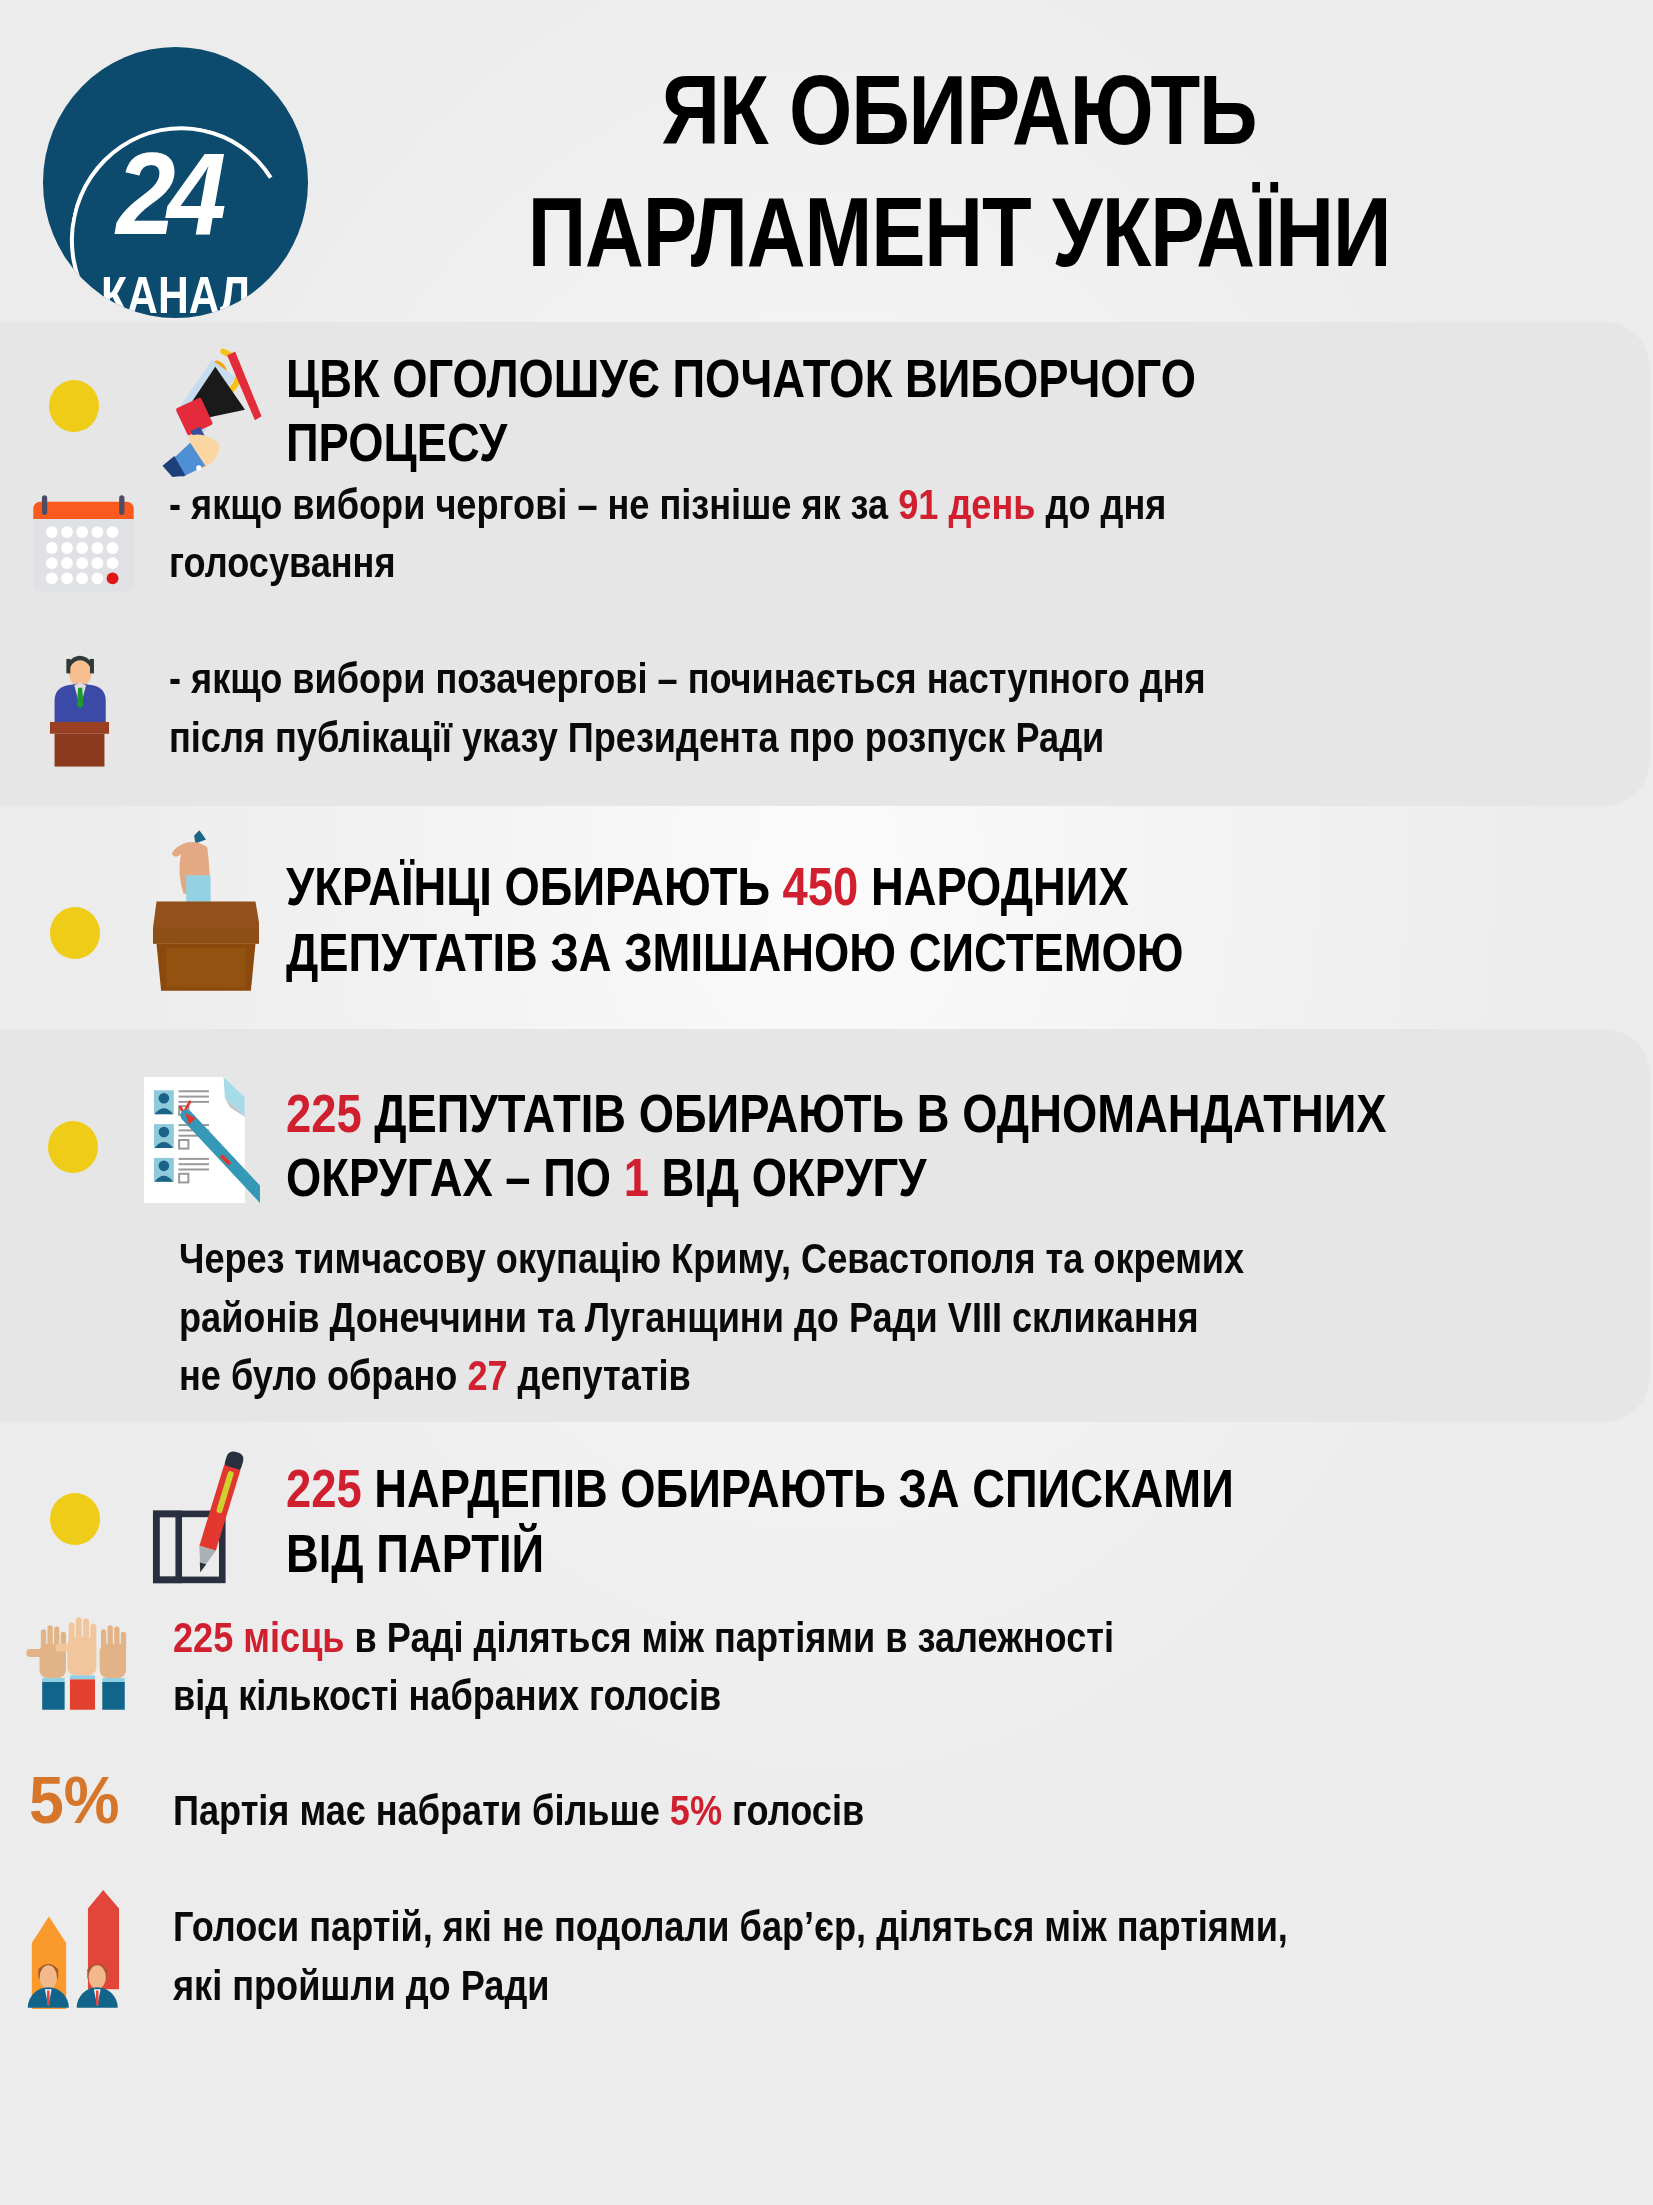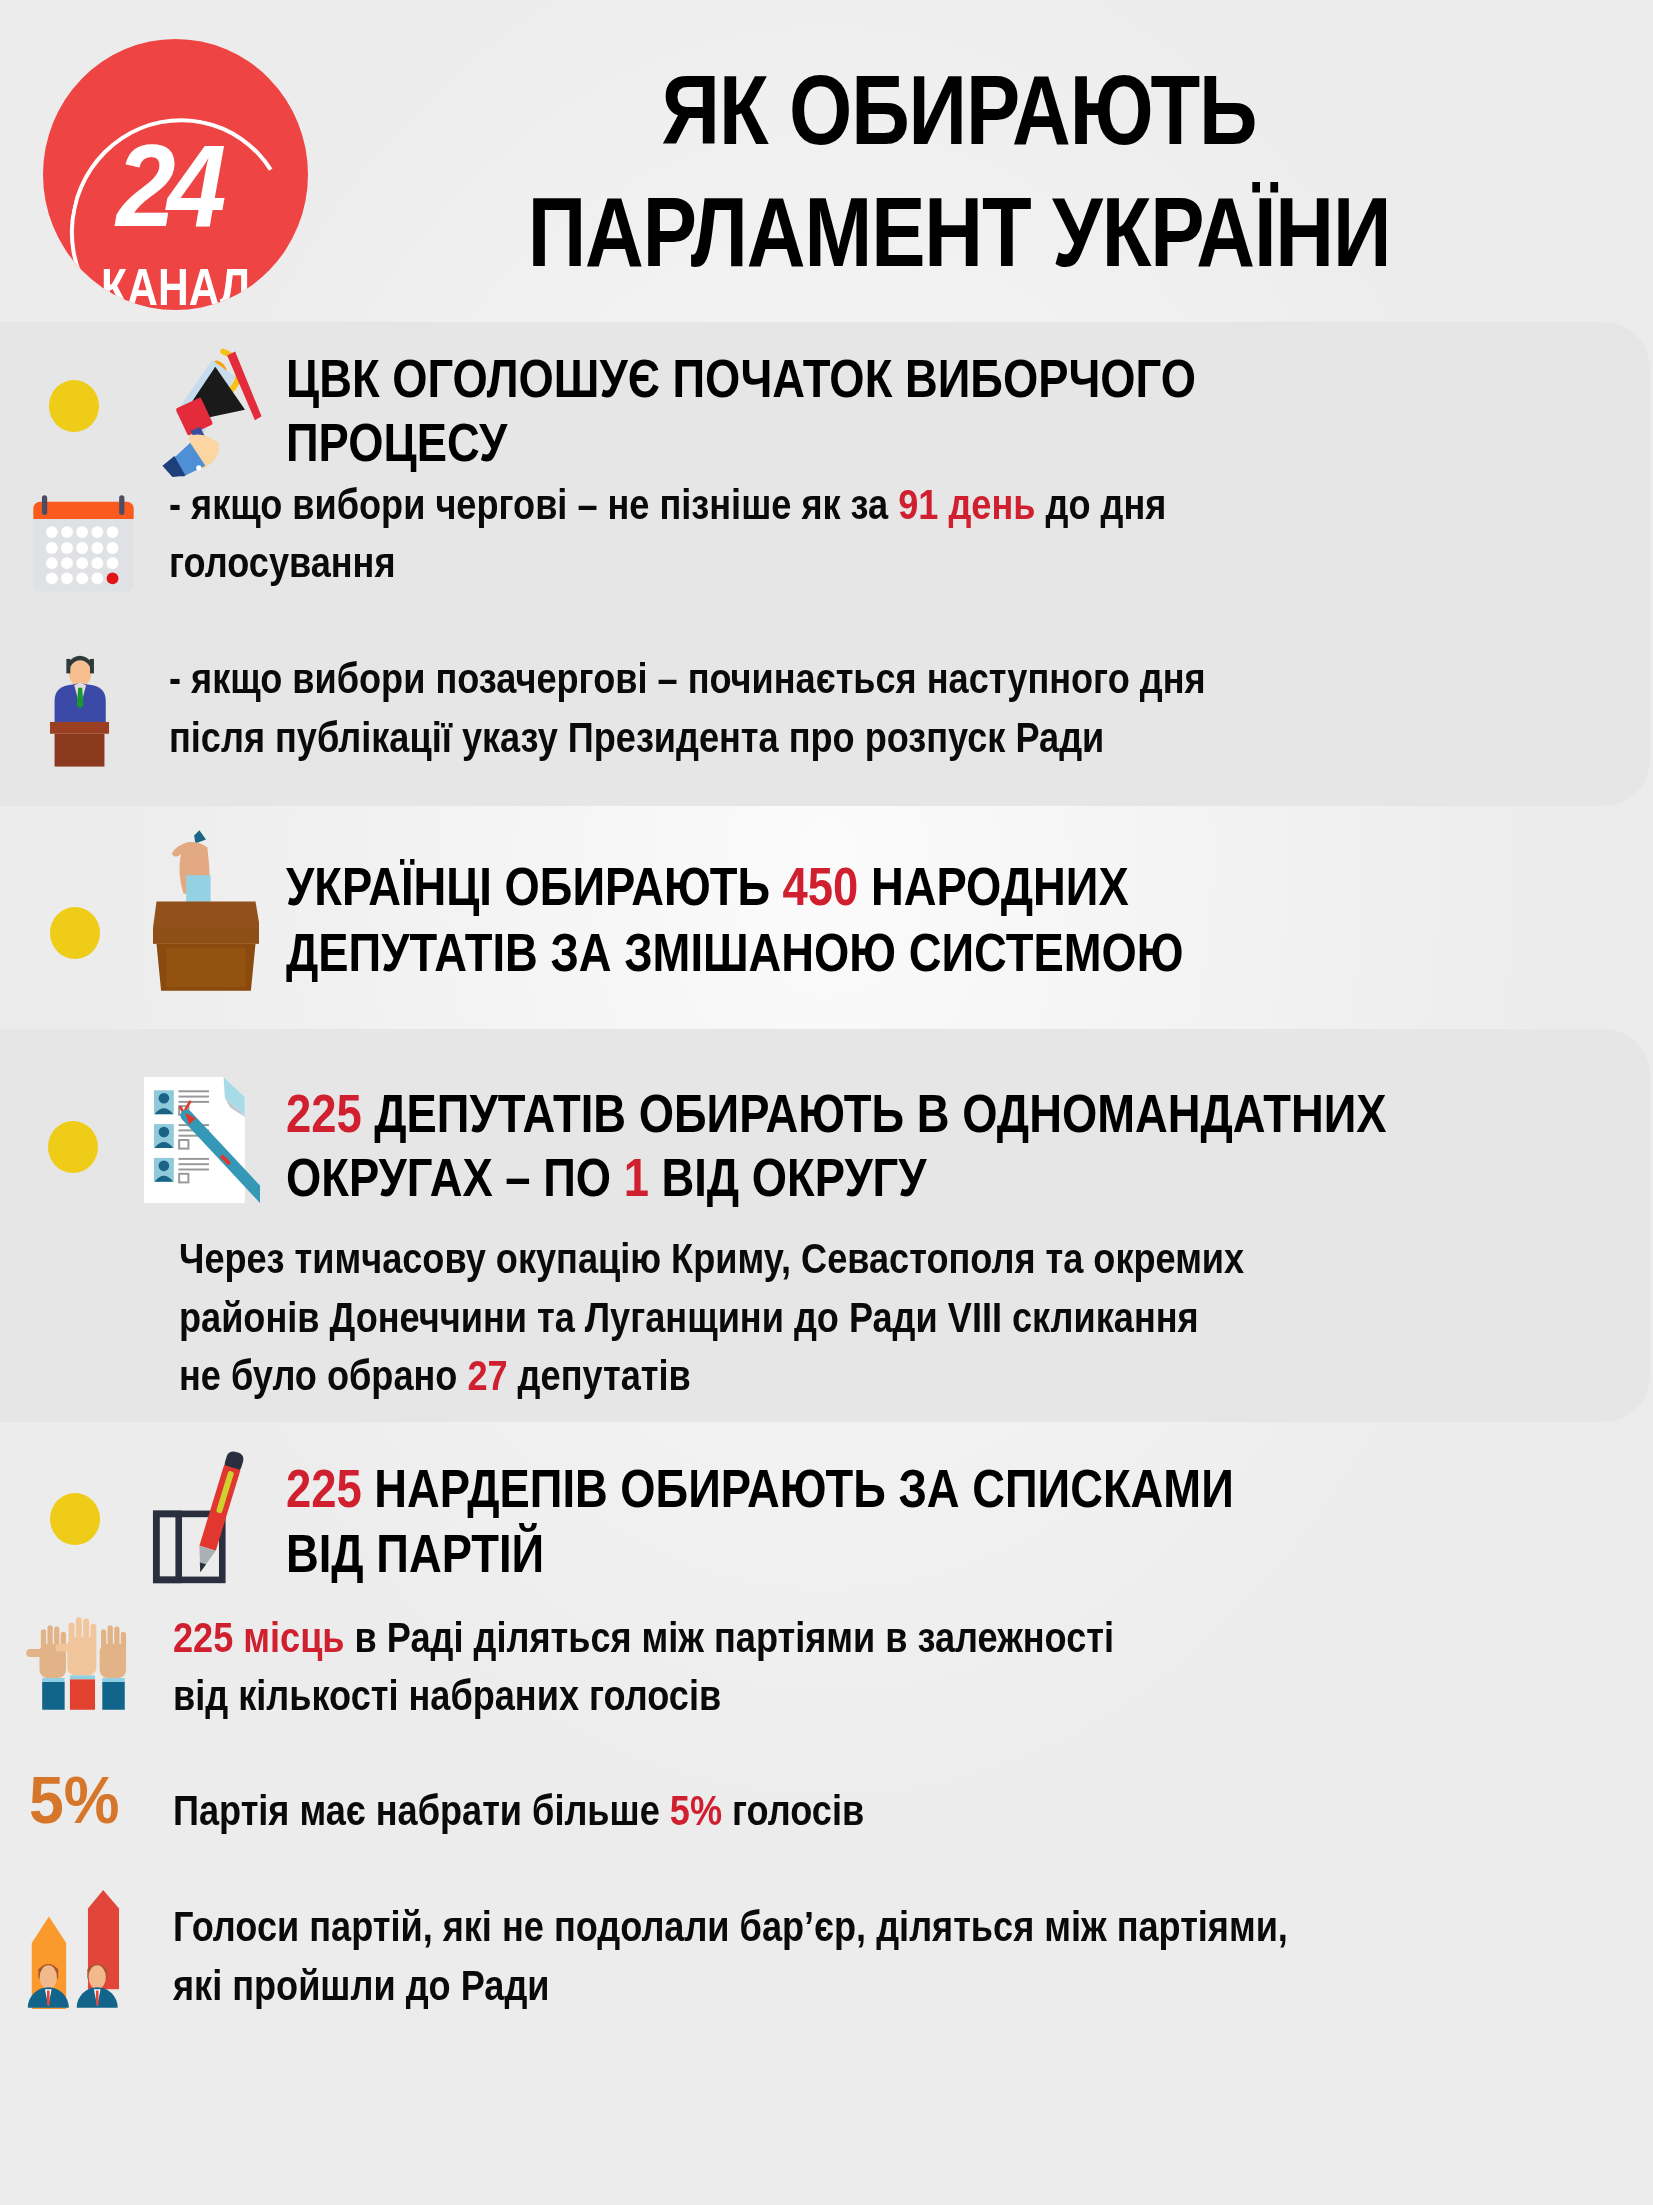--- a/index.html
+++ b/index.html
@@ -5,22 +5,22 @@
   html, body { margin: 0; padding: 0; }
   body {
     width: 1654px; height: 2205px; position: relative; overflow: hidden;
     background: radial-gradient(ellipse 728px 992px at 827px 860px, #fbfbfb 0%, #f4f4f4 45%, #ececec 100%);
     font-family: "Liberation Sans", "DejaVu Sans", sans-serif;
     color: #000;
   }
   .abs { position: absolute; }
   
   .logo {
-    position: absolute; left: 43px; top: 39px; width: 265px; height: 271px;
-    border-radius: 50%; background: #ef4444; overflow: hidden;
+    position: absolute; left: 43px; top: 47px; width: 265px; height: 271px;
+    border-radius: 50%; background: #0c4a6e; overflow: hidden;
   }
   .logo-arc {
     position: absolute; left: 26.5px; top: 79px; width: 212px; height: 218px;
     border-radius: 50%; border-top: 4.6px solid #fff; border-left: 4.6px solid #fff;
     border-right: 4.6px solid transparent; border-bottom: 4.6px solid transparent;
     transform: rotate(12deg);
   }
   .logo-num {
     position: absolute; left: 0; right: 0; top: 89px; text-align: center;
     color: #fff; font-weight: bold; font-style: italic; font-size: 116px; line-height: 1;

